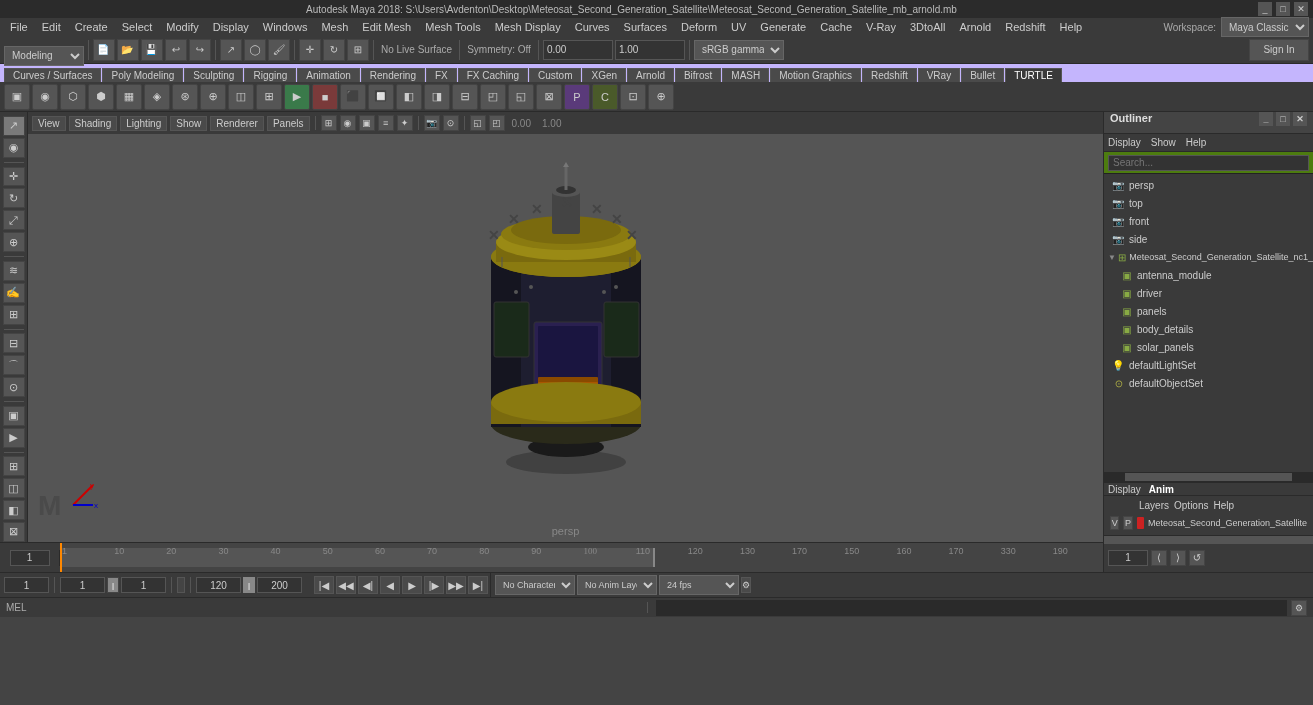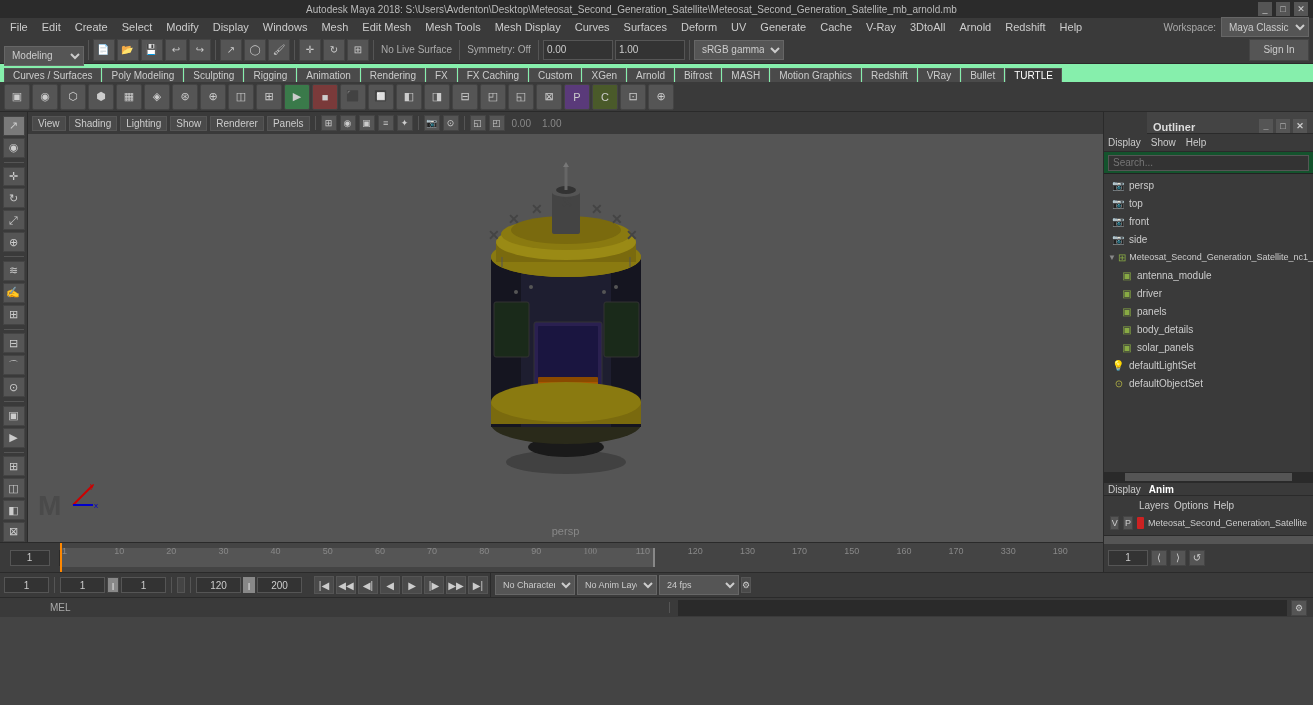--- a/index.html
+++ b/index.html
@@ -76,21 +76,21 @@
       font-size: 10px;
       padding: 1px 3px;
       height: 20px;
       width: 70px;
     }
     .tb-label { font-size: 10px; color: #aaa; padding: 0 3px; white-space: nowrap; }
 
     
     #shelf-tabs {
       height: 18px;
-      background: #86efac;
+      background: #c4b5fd;
       display: flex;
       align-items: flex-end;
       padding: 0 4px;
       gap: 1px;
     }
     .shelf-tab {
       padding: 1px 8px;
       background: #4a4a4a;
       border: 1px solid #555;
       border-bottom: none;
@@ -210,27 +210,26 @@
       width: 210px;
       background: #3a3a3a;
       border-left: 1px solid #2a2a2a;
       display: flex;
       flex-direction: column;
     }
     #outliner-header {
       height: 22px;
       background: #444;
       display: flex;
-      align-items: flex-end;
+      align-items: flex-start;
       padding: 0 6px;
       font-size: 11px;
       font-weight: bold;
       color: #ddd;
       border-bottom: 1px solid #2a2a2a;
-      margin-left: 43px;
     }
     #outliner-win-controls {
       margin-left: auto;
       display: flex;
       gap: 3px;
     }
     .outliner-win-btn {
       width: 14px; height: 14px;
       background: #555;
       display: flex; align-items: center; justify-content: center;
@@ -242,21 +241,21 @@
       display: flex;
       align-items: center;
       padding: 0 4px;
       gap: 10px;
       font-size: 10px;
       border-bottom: 1px solid #2a2a2a;
     }
     .outliner-menu-item { cursor: pointer; color: #ccc; }
     #outliner-search {
       height: 22px;
-      background: #14532d;
+      background: #4d7c0f;
       display: flex;
       align-items: center;
       padding: 0 4px;
       border-bottom: 1px solid #222;
     }
     #outliner-search input {
       flex: 1;
       background: #333;
       border: 1px solid #555;
       color: #ccc;
@@ -414,21 +413,21 @@
     #status-bar {
       height: 20px;
       background: #3a3a3a;
       display: flex;
       align-items: center;
       padding: 0 6px;
       font-size: 10px;
       color: #aaa;
       border-top: 1px solid #2a2a2a;
     }
-    #status-bar .status-text { flex: 1; margin-left: 44px; }
+    #status-bar .status-text { flex: 1; }
 
     
     ::-webkit-scrollbar { width: 8px; height: 8px; }
     ::-webkit-scrollbar-track { background: #2a2a2a; }
     ::-webkit-scrollbar-thumb { background: #555; }
 
     
     #outliner-hscroll {
       height: 10px;
       background: #2a2a2a;

